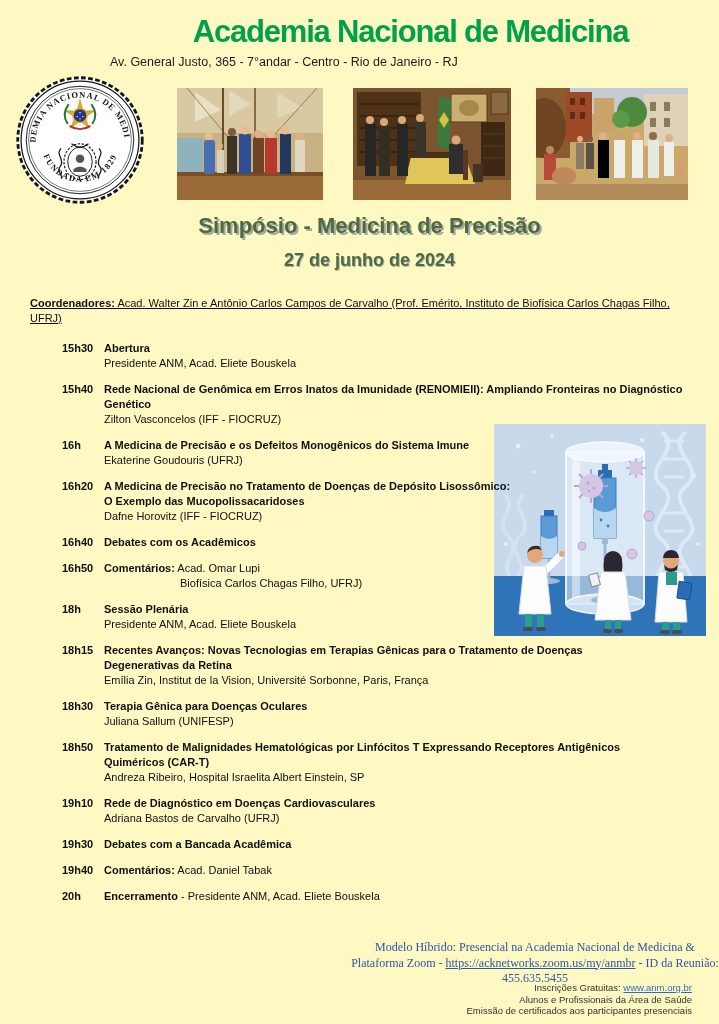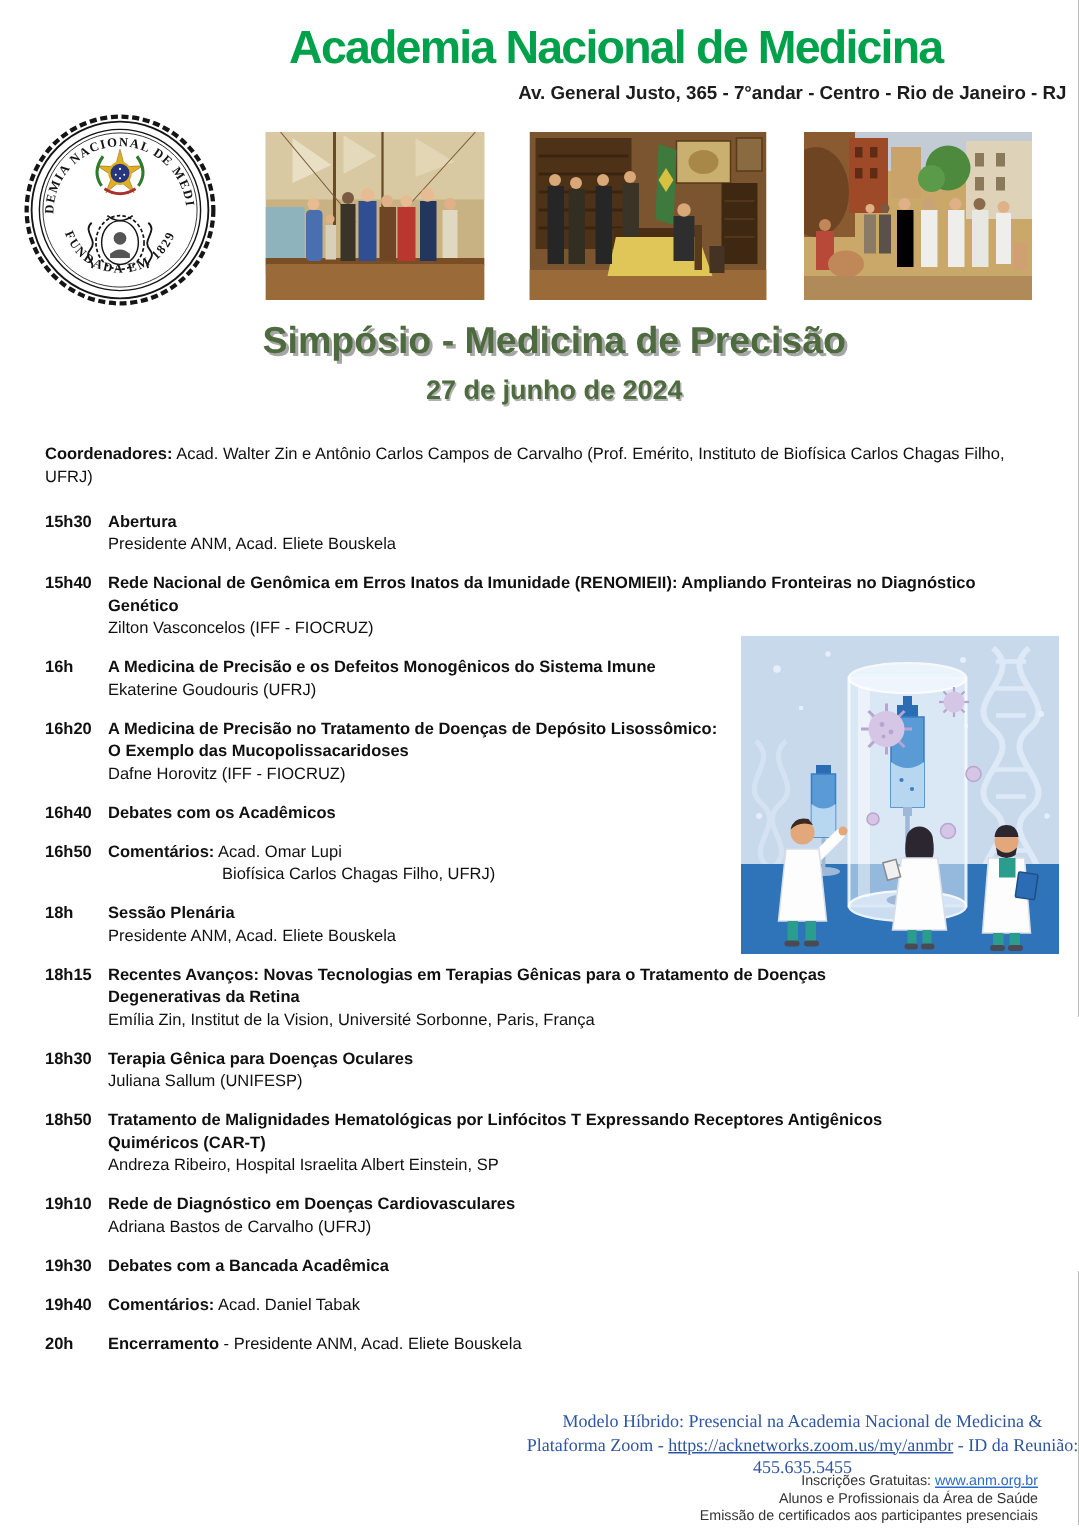--- a/index.html
+++ b/index.html
@@ -1,57 +1,57 @@
 <!DOCTYPE html>
 <html style="--brand-green: #00a14b; --event-green: #4d6b3f; --footer-blue: #2e55a3; --link-blue: #2a6cc4;"><head>
 <meta charset="utf-8">
 <style>
   html,body{margin:0;padding:0;background:#888;}
   .page{
-    position:relative;width:719px;height:1024px;background:#ffffff;
+    position:relative;width:719px;height:1024px;background:#fef9c3;
     margin:0 auto;overflow:hidden;
     font-family:"Liberation Sans","DejaVu Sans",sans-serif;color:#111;
   }
   
   .main-title{
     position:absolute;top:14px;left:110px;right:8px;text-align:center;
     font-size:31px;font-weight:bold;letter-spacing:-1.2px;
     color:var(--brand-green,#00a14b);white-space:nowrap;
   }
   .address{
-    position:absolute;top:55px;left:110px;right:8px;text-align:right;
-    font-size:12.5px;color:#1c1c1c;white-space:nowrap;font-weight:bold;
+    position:absolute;top:55px;left:110px;right:8px;text-align:left;
+    font-size:12.5px;color:#1c1c1c;white-space:nowrap;
   }
   .seal{position:absolute;left:12px;top:74px;width:136px;height:132px;}
   .seal svg{width:100%;height:100%;}
   .painting{position:absolute;top:88px;height:112px;}
   .painting svg{width:100%;height:100%;display:block;}
   .p1{left:177px;width:146px;}
   .p2{left:353px;width:158px;}
   .p3{left:536px;width:152px;}
   
   .event-title{
     position:absolute;top:213px;left:20px;right:0;text-align:center;
-    font-size:25px;font-weight:bold;color:var(--event-green,#4d6b3f);
+    font-size:22px;font-weight:bold;color:var(--event-green,#4d6b3f);
     text-shadow:2px 2px 0 #a6a6a6;white-space:nowrap;
   }
   .event-date{
     position:absolute;top:250px;left:20px;right:0;text-align:center;
     font-size:18px;font-weight:bold;color:var(--event-green,#4d6b3f);
     text-shadow:1px 1px 0 #b0b0b0;white-space:nowrap;
   }
   
   .program-wrap{
     position:absolute;left:30px;top:296px;width:664px;z-index:2;
     font-size:11px;line-height:15px;color:#101010;
   }
   .coord{margin-bottom:15px;}
-  .coord .cline{white-space:nowrap;}
+  .coord .cline{white-space:nowrap;text-decoration:underline;}
   .b{font-weight:bold;}
-  .entry{display:flex;margin-bottom:11px;}
+  .entry{display:flex;margin-bottom:11px;margin-left:32px;}
   .time{width:42px;flex-shrink:0;font-weight:bold;}
   .entry-body{flex:1;}
   .line{white-space:nowrap;}
   .line.ind{padding-left:76px;}
   
   .illustration{position:absolute;left:494px;top:424px;width:212px;height:212px;z-index:1;}
   .illustration svg{width:100%;height:100%;display:block;}
   
   .hybrid{
     position:absolute;left:283px;top:940px;width:420px;z-index:3;

